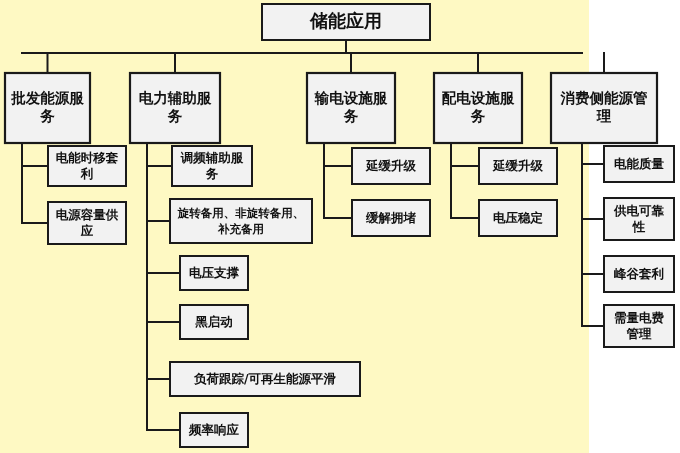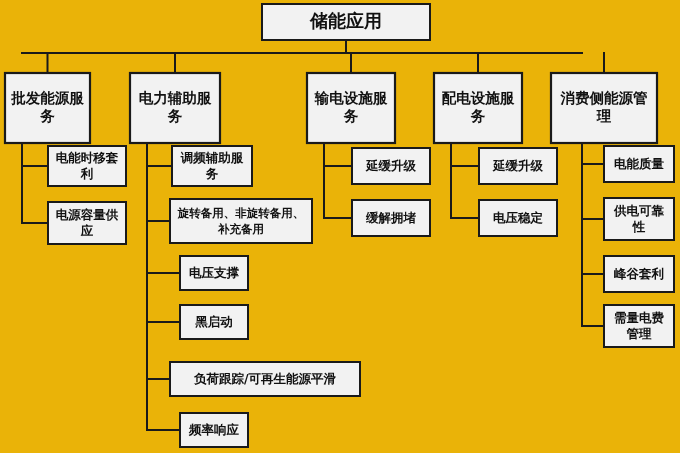--- a/index.html
+++ b/index.html
@@ -8,23 +8,23 @@
     background: #ffffff;
   }
   body {
     width: 680px;
     height: 453px;
     font-family: "DejaVu Sans", "Liberation Sans", sans-serif;
     overflow: hidden;
   }
   #diagram-root {
     position: relative;
-    width: 680px;
+    width: 589px;
     height: 453px;
-    background: #eab308;
+    background: #fef9c3;
   }
   svg#tree-svg {
     position: absolute;
     left: 0;
     top: 0;
     width: 680px;
     height: 453px;
     display: block;
   }
   .node-rect {

